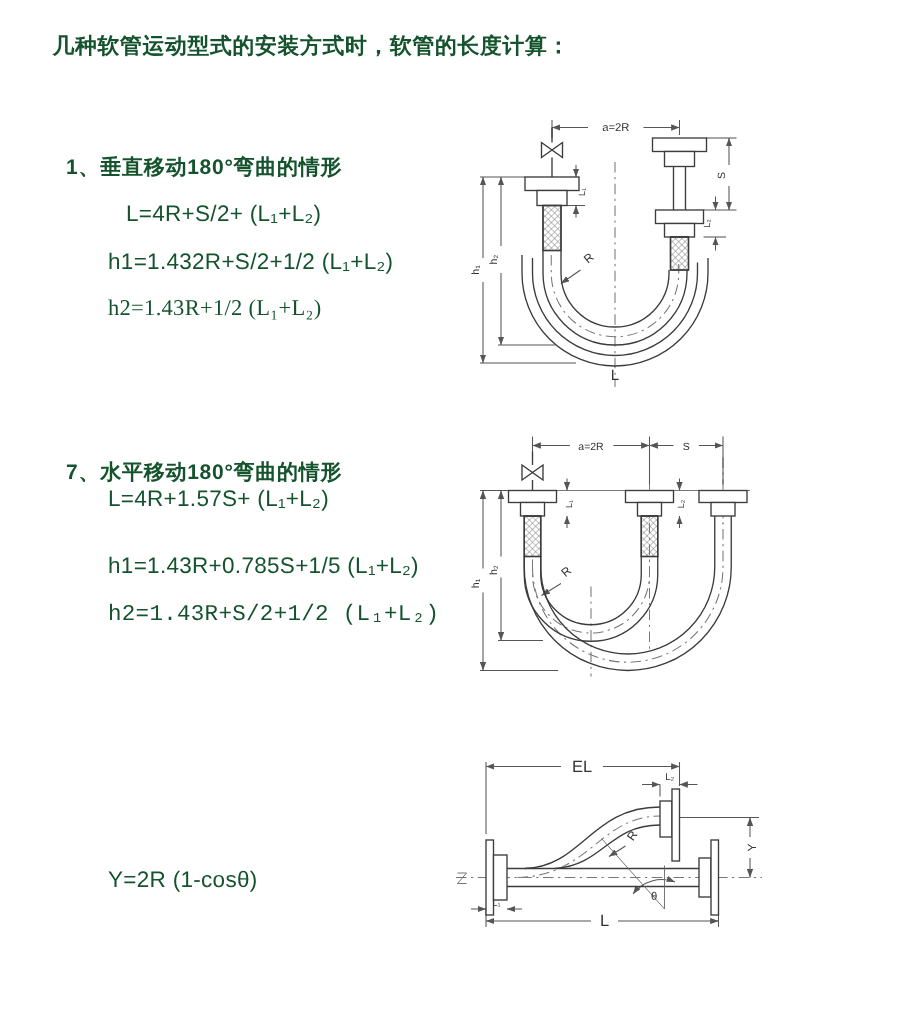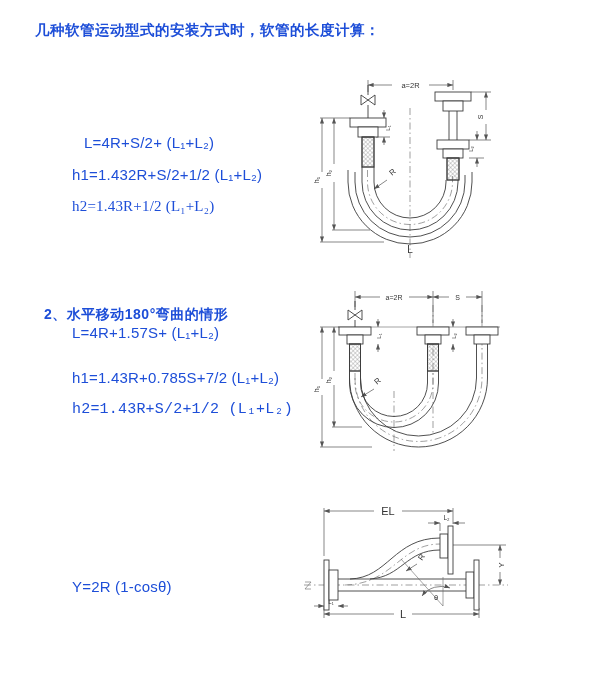--- a/index.html
+++ b/index.html
@@ -1,18 +1,18 @@
 <!DOCTYPE html>
 <html><head>
 <meta charset="utf-8">
 <style>
   html,body { margin:0; padding:0; background:#ffffff; }
   .page {
     position:relative; width:600px; height:675px; background:#ffffff;
-    font-family:"Liberation Sans", sans-serif; color:#1d4ed8; overflow:hidden;
+    font-family:"Liberation Sans", sans-serif; color:#14532d; overflow:hidden;
   }
   .title {
     position:absolute; left:35px; top:21px;
     font-size:14.5px; font-weight:700; letter-spacing:0.5px;
   }
   .sec-heading {
     position:absolute; left:44px;
     font-size:14px; font-weight:700; letter-spacing:0.5px;
   }
   .formula {
@@ -27,27 +27,28 @@
   .cl    { stroke:#777; stroke-width:0.7; fill:none; stroke-dasharray:7 3 1.5 3; }
   .thin  { stroke:#666; stroke-width:0.6; fill:none; }
 </style>
 </head>
 <body>
 
 <div class="page">
 
   <div class="title">几种软管运动型式的安装方式时，软管的长度计算：</div>
 
+  <div class="sec-heading" style="top:103px;">1、垂直移动180°弯曲的情形</div>
   <div class="formula" style="top:134px;margin-left:12px;">L=4R+S/2+ (L₁+L₂)</div>
   <div class="formula" style="top:166px;">h1=1.432R+S/2+1/2 (L₁+L₂)</div>
   <div class="formula" style="top:198px;font-family:Liberation Serif, serif;">h2=1.43R+1/2 (L₁+L₂)</div>
 
-  <div class="sec-heading" style="top:306px;">2、水平移动180°弯曲的情形</div>
+  <div class="sec-heading" style="top:306px;">7、水平移动180°弯曲的情形</div>
   <div class="formula" style="top:324px;">L=4R+1.57S+ (L₁+L₂)</div>
-  <div class="formula" style="top:369px;">h1=1.43R+0.785S+7/2 (L₁+L₂)</div>
+  <div class="formula" style="top:369px;">h1=1.43R+0.785S+1/5 (L₁+L₂)</div>
   <div class="formula" style="top:401px;font-family:Liberation Mono, monospace;">h2=1.43R+S/2+1/2 (L₁+L₂)</div>
 
   <div class="formula" style="top:578px;">Y=2R (1-cosθ)</div>
 
   <svg class="diagram" style="left:312px; top:72px;" width="286" height="192" viewBox="0 0 286 192">
     <defs>
       <marker id="ar1" viewBox="0 0 8 6" refX="8" refY="3" markerWidth="8" markerHeight="6" orient="auto-start-reverse">
         <path d="M0,0 L8,3 L0,6 Z" fill="#555"></path>
       </marker>
       <pattern id="hp1a" width="3" height="3" patternUnits="userSpaceOnUse" patternTransform="rotate(45)">

